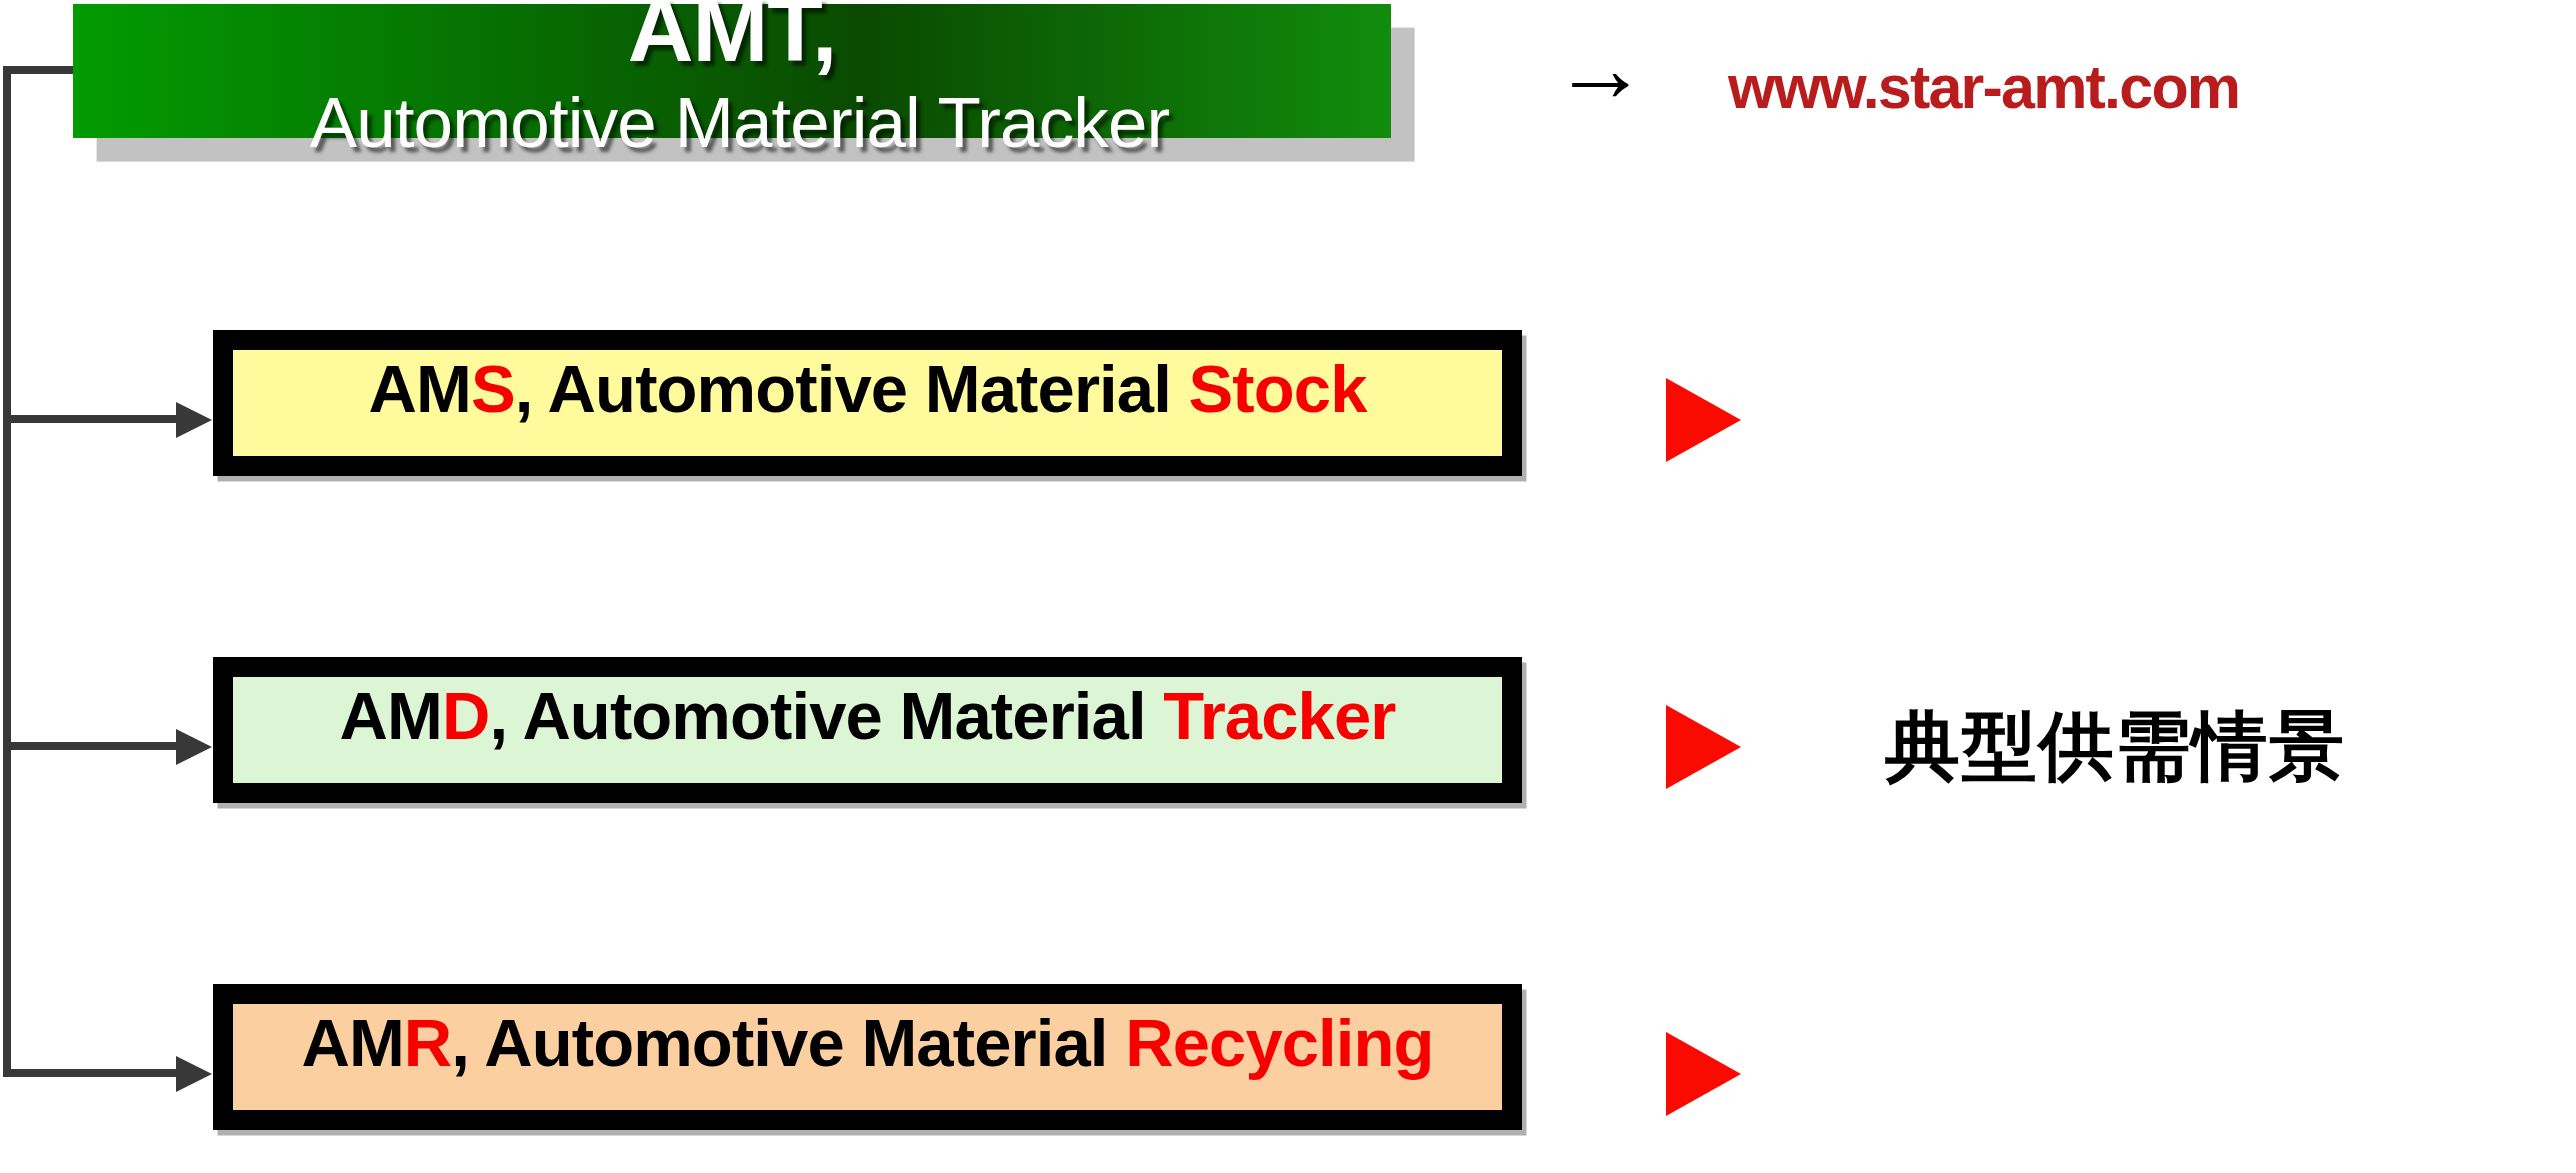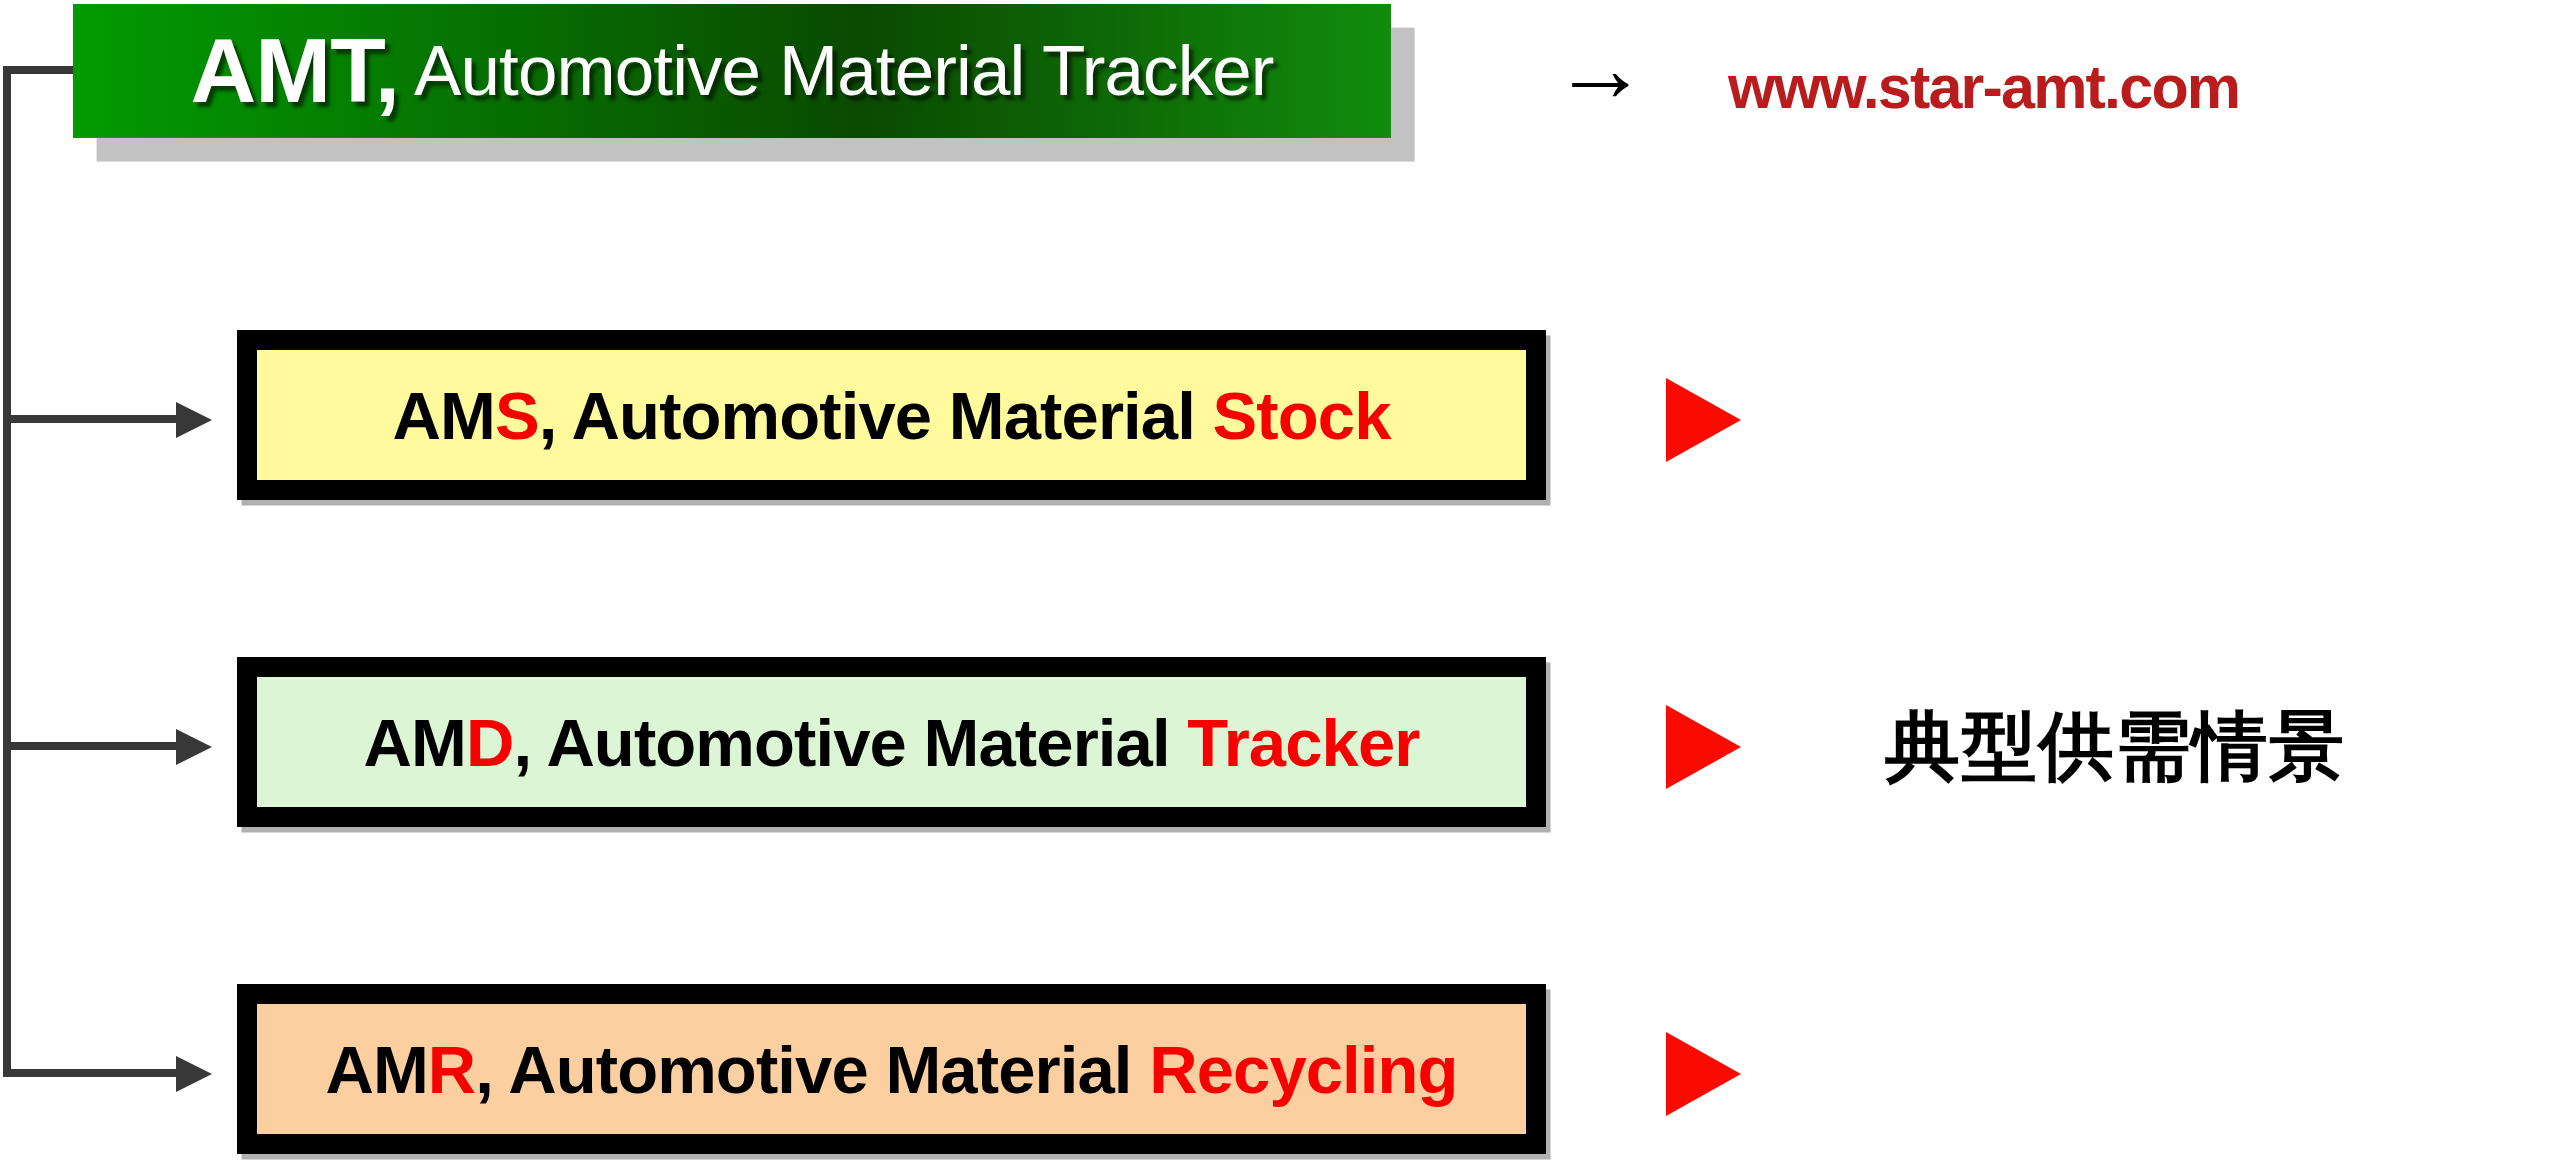--- a/index.html
+++ b/index.html
@@ -27,20 +27,21 @@
   .ahead.a1{top:402px;}
   .ahead.a2{top:729px;}
   .ahead.a3{top:1056px;}
   
   .header-box{
     position:absolute;left:73px;top:3.6px;width:1318px;height:134px;
     background:linear-gradient(to right,#029b02 0%,#0a4a01 60%,#118c0c 100%);
     box-shadow:23.6px 23.6px 0 #c2c2c2;
     display:flex;align-items:center;justify-content:center;
     white-space:nowrap;
+    flex-direction:column;
   }
   .title-main{
     font-size:91px;font-weight:bold;color:#ffffff;
     text-shadow:4.5px 4.5px 3.6px rgba(0,0,0,0.55);
     white-space:pre;letter-spacing:-0.9px;
   }
   .title-rest{
     font-size:71px;font-weight:normal;color:#ffffff;
     text-shadow:4.5px 4.5px 3.6px rgba(0,0,0,0.55);
     white-space:pre;letter-spacing:-0.9px;
@@ -51,26 +52,25 @@
     font-size:95px;color:#000;display:flex;align-items:center;justify-content:center;
     font-weight:normal;
   }
   .url{
     position:absolute;left:1728px;top:28px;width:836px;height:118px;
     font-size:61px;font-weight:bold;color:#b91c1c;
     display:flex;align-items:center;letter-spacing:-1.8px;white-space:nowrap;
   }
   
   .card{
-    position:absolute;left:213px;width:1309px;height:170px;
+    position:absolute;left:213px;width:1309px;height:146px;
     box-sizing:border-box;border:20px solid #000;
     box-shadow:4.5px 5.5px 0 #b0b0b0;
-    display:flex;align-items:center;justify-content:center;
+    display:flex;justify-content:center;
     white-space:nowrap;
-    margin-left:24px;
   }
   .card.r1{top:330px;}
   .card.r2{top:657px;}
   .card.r3{top:984px;}
   .card .seg{font-size:67px;font-weight:bold;white-space:pre;letter-spacing:-0.9px;}
   .seg.k{color:#000000;}
   .seg.r{color:#f80000;}
   
   .tri{
     position:absolute;left:1666px;width:0;height:0;

